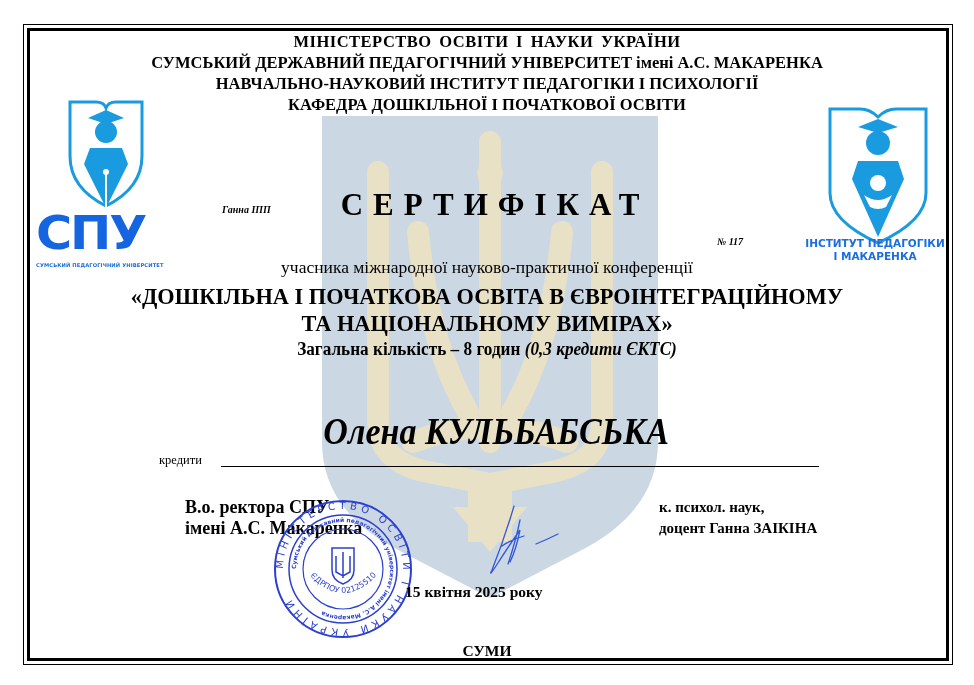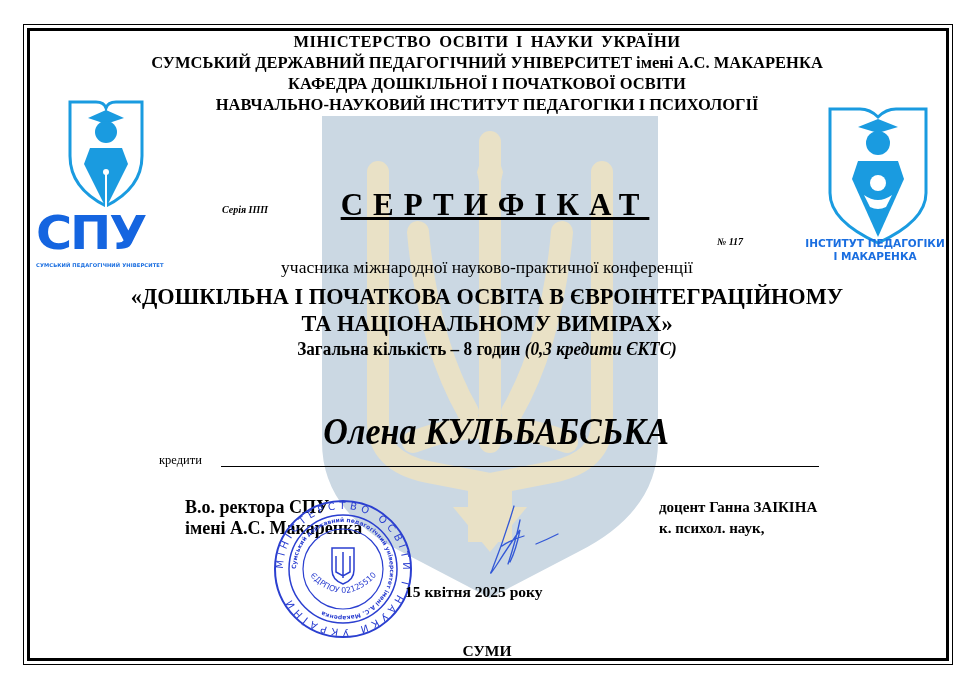--- a/index.html
+++ b/index.html
@@ -16,21 +16,21 @@
   .header .line-1 { letter-spacing: 0.5px; word-spacing: 3px; }
 
   .logo-left { position: absolute; left: 38px; top: 96px; width: 136px; height: 176px; }
   .logo-right { position: absolute; left: 820px; top: 103px; width: 116px; height: 160px; }
   .logo-caption-left { position: absolute; left: 36px; top: 262px; width: 140px; font-family: "DejaVu Sans", sans-serif; font-weight: bold; font-size: 5.2px; color: #1a6ee0; white-space: nowrap; letter-spacing: 0.1px; }
   .logo-title-left { position: absolute; left: 36px; top: 208px; width: 140px; font-family: "DejaVu Sans", sans-serif; font-weight: bold; font-size: 47px; color: #1565e0; letter-spacing: -2px; line-height: 50px; transform: scaleX(1.05); transform-origin: left; }
   .logo-caption-right { position: absolute; left: 780px; top: 237px; width: 190px; text-align: center; font-family: "DejaVu Sans", sans-serif; font-weight: bold; font-size: 10.5px; line-height: 13px; color: #1a6ee0; }
 
   .series { position: absolute; left: 222px; top: 204px; font-style: italic; font-weight: bold; font-size: 10px; }
   .number { position: absolute; left: 717px; top: 204px; font-style: italic; font-weight: bold; font-size: 10px; margin-top: 32px; }
-  .cert-title { position: absolute; left: 0; width: 974px; top: 187px; text-align: center; font-weight: bold; font-size: 31px; letter-spacing: 10px; padding-left: 16px; text-decoration: underline; }
+  .cert-title { position: absolute; left: 0; width: 974px; top: 187px; text-align: center; font-weight: bold; font-size: 31px; letter-spacing: 10px; padding-left: 16px; }
 
   .participant-of { position: absolute; left: 0; width: 974px; top: 257px; text-align: center; font-size: 17.5px; }
   .conf-title { position: absolute; left: 0; width: 974px; top: 283px; text-align: center; font-weight: bold; font-size: 24px; line-height: 27px; transform: scaleX(0.93); }
   .hours { position: absolute; left: 0; width: 974px; top: 339px; text-align: center; font-weight: bold; font-size: 18.5px; transform: scaleX(0.93); }
   .hours .credits { font-style: italic; }
 
   .recipient-name { position: absolute; left: 0; width: 974px; top: 410px; text-align: center; font-weight: bold; font-style: italic; font-size: 37px; padding-left: 20px; transform: scaleX(0.92); }
   .uchasnyk { position: absolute; left: 159px; top: 453px; font-size: 12.5px; }
   .underline { position: absolute; left: 221px; top: 466px; width: 598px; border-top: 1.2px solid #000; }
 
@@ -60,22 +60,22 @@
     <path d="M95 330 Q172 300 249 330"></path>
   </g>
   <path d="M172 20 L185 60 L172 120 L159 60 Z" fill="#e9e1c6"></path>
   <rect x="150" y="370" width="44" height="60" fill="#e9e1c6"></rect>
   <path d="M135 395 L172 440 L209 395 Z" fill="#e9e1c6"></path>
 </svg>
 
 <div class="header" style="top:31px;">
   <span class="line line-1">МІНІСТЕРСТВО  ОСВІТИ  І  НАУКИ  УКРАЇНИ</span>
   <span class="line">СУМСЬКИЙ ДЕРЖАВНИЙ ПЕДАГОГІЧНИЙ УНІВЕРСИТЕТ імені А.С. МАКАРЕНКА</span>
+  <span class="line">НАВЧАЛЬНО-НАУКОВИЙ ІНСТИТУТ ПЕДАГОГІКИ І ПСИХОЛОГІЇ</span>
   <span class="line">КАФЕДРА ДОШКІЛЬНОЇ І ПОЧАТКОВОЇ ОСВІТИ</span>
-  <span class="line">НАВЧАЛЬНО-НАУКОВИЙ ІНСТИТУТ ПЕДАГОГІКИ І ПСИХОЛОГІЇ</span>
 </div>
 
 <svg class="logo-left" viewBox="0 0 136 176">
   <path d="M32 6 H58 Q66 6 68 12 Q70 6 78 6 H104 V60 Q104 92 68 110 Q32 92 32 60 Z" fill="none" stroke="#1a9be0" stroke-width="3"></path>
   <path d="M50 22 L68 14 L86 22 L68 28 Z" fill="#1a9be0"></path>
   <circle cx="68" cy="36" r="11" fill="#1a9be0"></circle>
   <path d="M52 52 H84 L90 68 L68 112 L46 68 Z" fill="#1a9be0"></path>
   <line x1="68" y1="78" x2="68" y2="112" stroke="#fff" stroke-width="2"></line>
   <circle cx="68" cy="76" r="3" fill="#fff"></circle>
 </svg>
@@ -88,42 +88,42 @@
   <circle cx="58" cy="40" r="12" fill="#1a9be0"></circle>
   <path d="M38 58 H78 L84 76 L58 134 L32 76 Z" fill="#1a9be0"></path>
   <circle cx="58" cy="80" r="8" fill="#fff"></circle>
   <path d="M44 92 Q58 102 72 92 L66 104 Q58 108 50 104 Z" fill="#fff"></path>
 </svg>
 <div class="logo-caption-right">
   <div>ІНСТИТУТ ПЕДАГОГІКИ</div>
   <div>І МАКАРЕНКА</div>
 </div>
 
-<div class="series">Серія ІПП</div>
+<div class="series">Ганна ІПП</div>
 <div class="cert-title">СЕРТИФІКАТ</div>
 <div class="number">№ 117</div>
 
 <div class="participant-of">учасника міжнародної науково-практичної конференції</div>
 <div class="conf-title">
   <div>«ДОШКІЛЬНА І ПОЧАТКОВА ОСВІТА В ЄВРОІНТЕГРАЦІЙНОМУ</div>
   <div>ТА НАЦІОНАЛЬНОМУ ВИМІРАХ»</div>
 </div>
 <div class="hours"><span>Загальна кількість – 8 годин </span><span class="credits">(0,3 кредити ЄКТС)</span></div>
 
 <div class="recipient-name">Олена КУЛЬБАБСЬКА</div>
 <div class="uchasnyk">кредити</div>
 <div class="underline"></div>
 
 <div class="sign-left">
   <div>В.о. ректора СПУ</div>
   <div>імені А.С. Макаренка</div>
 </div>
 <div class="sign-right">
+  <div>к. психол. наук,</div>
   <div>доцент Ганна ЗАІКІНА</div>
-  <div>к. психол. наук,</div>
 </div>
 
 <svg class="stamp" viewBox="0 0 142 142">
   <defs>
     <path id="outerArc" d="M71 71 m-60 0 a60 60 0 1 1 120 0 a60 60 0 1 1 -120 0"></path>
     <path id="innerArc" d="M71 71 m-47 0 a47 47 0 1 1 94 0 a47 47 0 1 1 -94 0"></path>
     <path id="codeArc" d="M38 78 Q71 112 104 78"></path>
   </defs>
   <circle cx="71" cy="71" r="68" fill="none" stroke="#2b3fd0" stroke-width="2"></circle>
   <circle cx="71" cy="71" r="54" fill="none" stroke="#2b3fd0" stroke-width="1.5"></circle>

